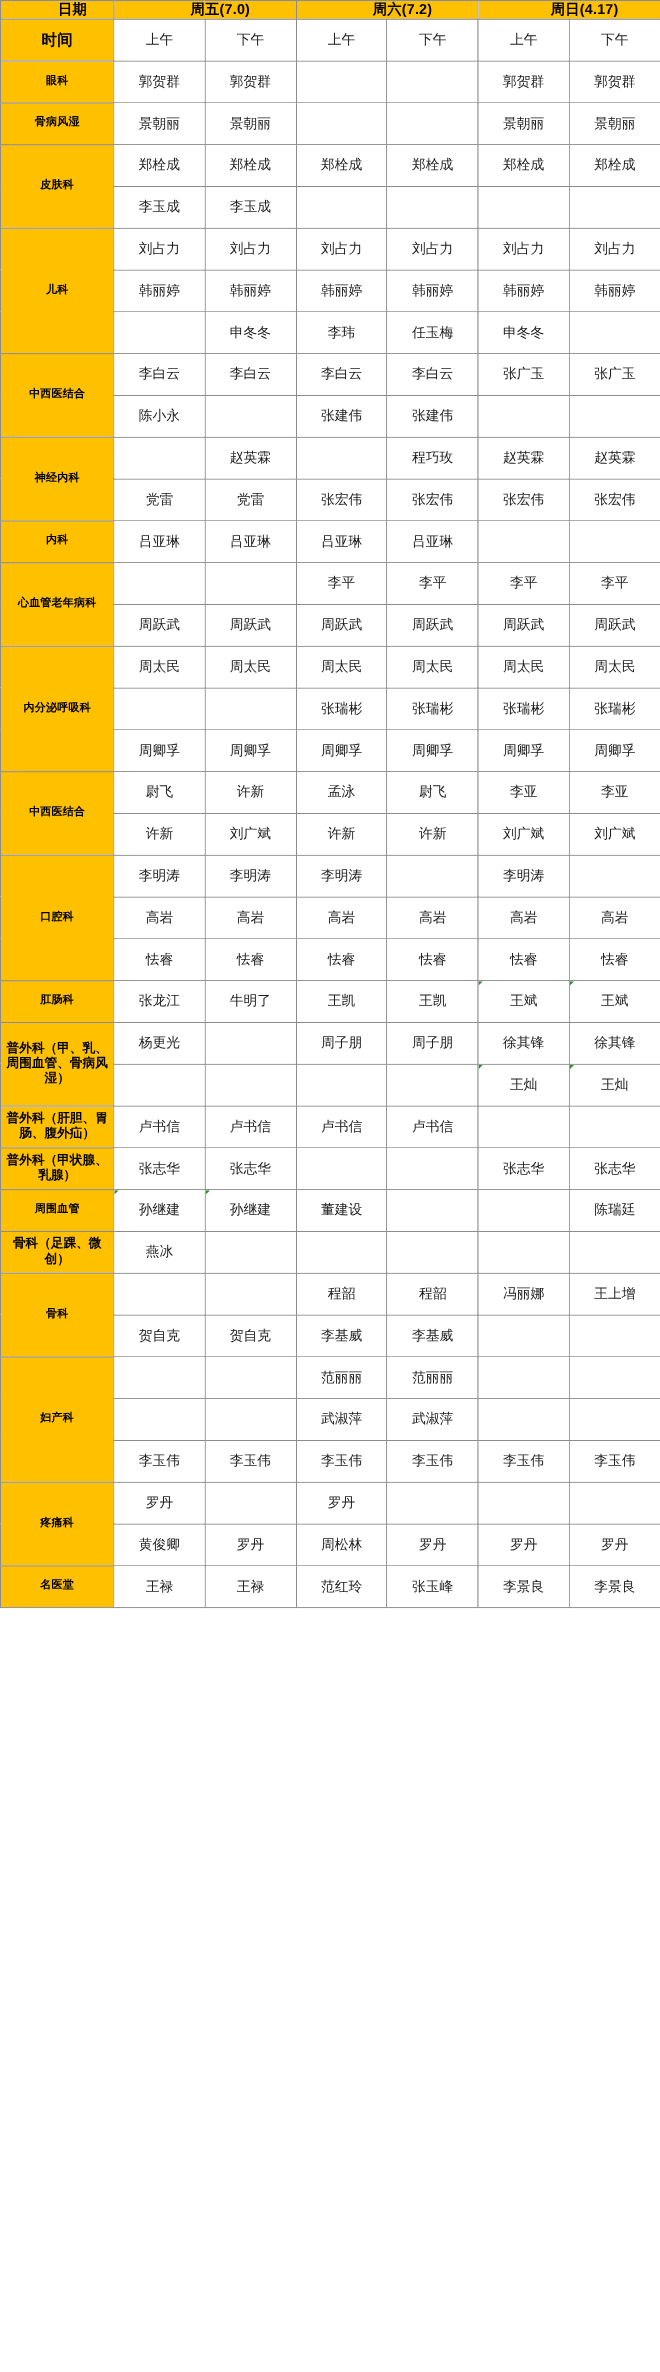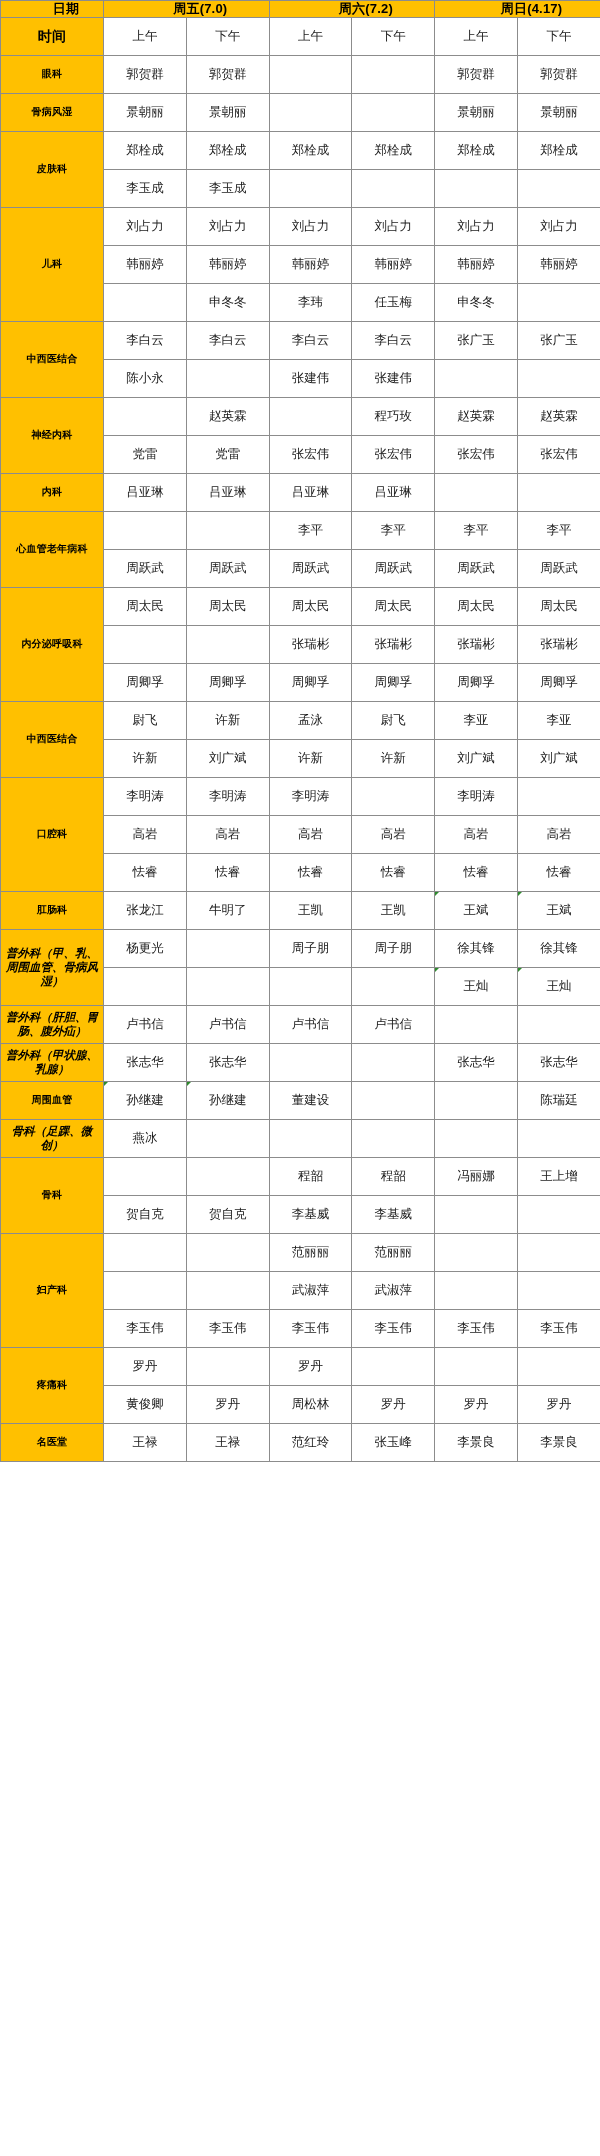--- a/index.html
+++ b/index.html
@@ -32,21 +32,21 @@
     background: #FFC000;
     color: #000000;
     font-weight: bold;
     font-size: 14px;
     line-height: 1.22;
     letter-spacing: 0.2px;
     padding: 2px 3px;
   }
   td.hdr.date-hdr { font-size: 13px; }
   td.hdr.dept { font-size: 10px; }
-  td.hdr.dept.small { font-size: 11.5px; letter-spacing: 0px; font-style: italic; }
+  td.hdr.dept.small { font-size: 11.5px; letter-spacing: 0px; }
 
   
   td.cell {
     background: #ffffff;
     color: #1a1a1a;
     font-size: 12.5px;
     font-weight: normal;
     height: 37px;
     position: relative;
   }

